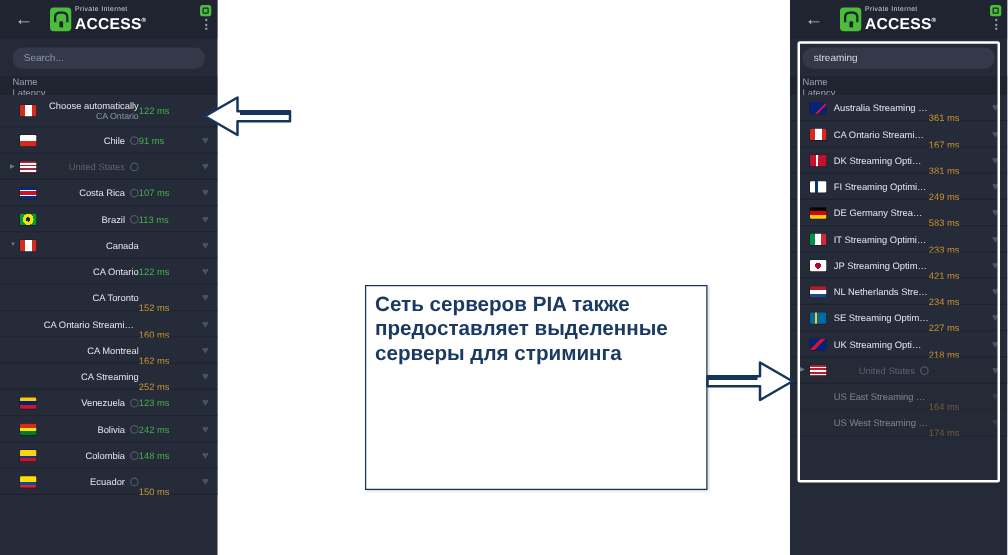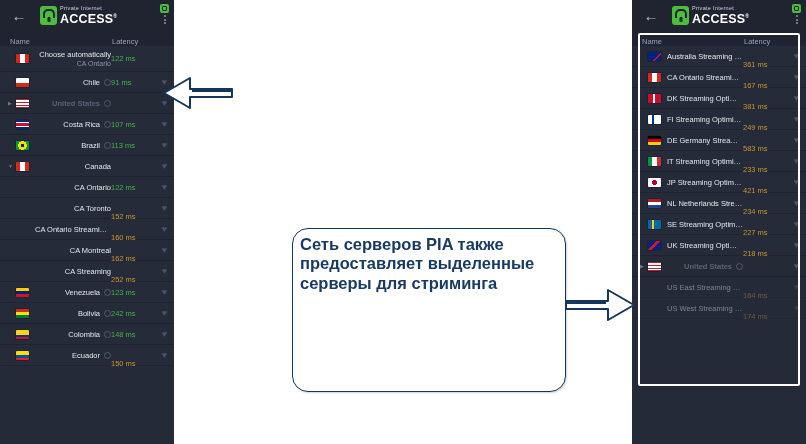--- a/index.html
+++ b/index.html
@@ -67,40 +67,40 @@
   
   .search-wrap { padding: 7px 10px 6px 10px; }
   .search-box {
     height: 17px; border-radius: 9px; background:#333949;
     display:flex; align-items:center; padding: 0 9px;
     font-size: 8px; color: #8f96a6;
   }
   .search-box.filled { color: #d8dce4; }
 
   .list-head {
-    display:flex; align-items:flex-end;
+    display:flex; align-items:flex-start;
     height: 15px; padding: 0 10px;
     background:#1f2430;
-    font-size: 7.5px; color: #9aa1b1;
+    font-size: 7.5px; color: #9aa1b1; flex-direction: column;
   }
   .list-head .h-name { flex:1; }
   .list-head .h-lat  { width: 52px; }
 
   .srv-list { position:relative; }
   .row {
     display:flex; align-items:center;
     height: 21px; padding: 0 7px 0 8px;
     border-bottom: 1px solid #1e2330;
     background: #262b39;
     font-size: 7.5px; color: #e3e6ec;
     position: relative;
   }
   .row.tall { height: 26px; }
   .row.dim  { background:#252a37; }
-  .row.dim .name, .row.dim .lat { color:#5b6273;font-weight:bold; }
+  .row.dim .name, .row.dim .lat { color:#5b6273; }
   .row.faded { opacity:.45; }
 
   .tri {
     width:8px; font-size:5px; color:#6e7689; line-height:1; flex:0 0 8px;
   }
   .flag {
     width: 13px; height: 9px; flex:0 0 13px; margin-right: 6px;
     border-radius: 1px; overflow: hidden; position: relative;
     box-shadow: 0 0 0 .5px rgba(0,0,0,.35);
   }
@@ -130,21 +130,21 @@
   
   .callout {
     position:absolute; background:#ffffff;
     border:1px solid #16355c;
     color:#1b3a63; font-weight:bold;
     font-size:16.5px; line-height:1.17;
     padding:6px 7px 5px 7px;
     box-shadow: 1px 1px 2px rgba(0,0,0,.18);
   }
   #callout-1 { left:228px; top:31px; width:281px; height:141px; }
-  #callout-2 { left:292px; top:228px; width:274px; height:164px;border-radius:16px; }
+  #callout-2 { left:292px; top:228px; width:274px; height:164px; }
 
   .arrow { position:absolute; }
   .arrow svg { display:block; overflow:visible; }
 </style>
 </head>
 <body>
 
 <div id="stage">
 
   <div class="panel" id="panel-left">
@@ -160,20 +160,23 @@
       <div class="header-right">
         <div class="hdr-green"></div>
         <div class="kebab">
             <i></i>
             <i></i>
             <i></i>
           </div>
       </div>
     </div>
 
+    <div class="search-wrap">
+      <div class="search-box">Search...</div>
+    </div>
 
     <div class="list-head">
       <span class="h-name">Name</span>
       <span class="h-lat">Latency</span>
     </div>
 
     <div class="srv-list" id="left-list">
         <div class="row tall">
           <span class="tri"></span>
           <span class="flag" style="background: linear-gradient(90deg, rgb(213, 43, 30) 0px, rgb(213, 43, 30) 28%, rgb(255, 255, 255) 28%, rgb(255, 255, 255) 72%, rgb(213, 43, 30) 72%);"></span>
@@ -326,20 +329,23 @@
       <div class="header-right">
         <div class="hdr-green"></div>
         <div class="kebab">
             <i></i>
             <i></i>
             <i></i>
           </div>
       </div>
     </div>
 
+    <div class="search-wrap">
+      <div class="search-box filled">streaming</div>
+    </div>
 
     <div class="list-head">
       <span class="h-name">Name</span>
       <span class="h-lat">Latency</span>
     </div>
 
     <div class="srv-list" id="right-list">
         <div class="row">
           <span class="tri"></span>
           <span class="flag" style="background: linear-gradient(135deg, rgb(0, 36, 125) 0px, rgb(0, 36, 125) 60%, rgb(207, 20, 43) 60%, rgb(207, 20, 43) 70%, rgb(0, 36, 125) 70%);"></span>

